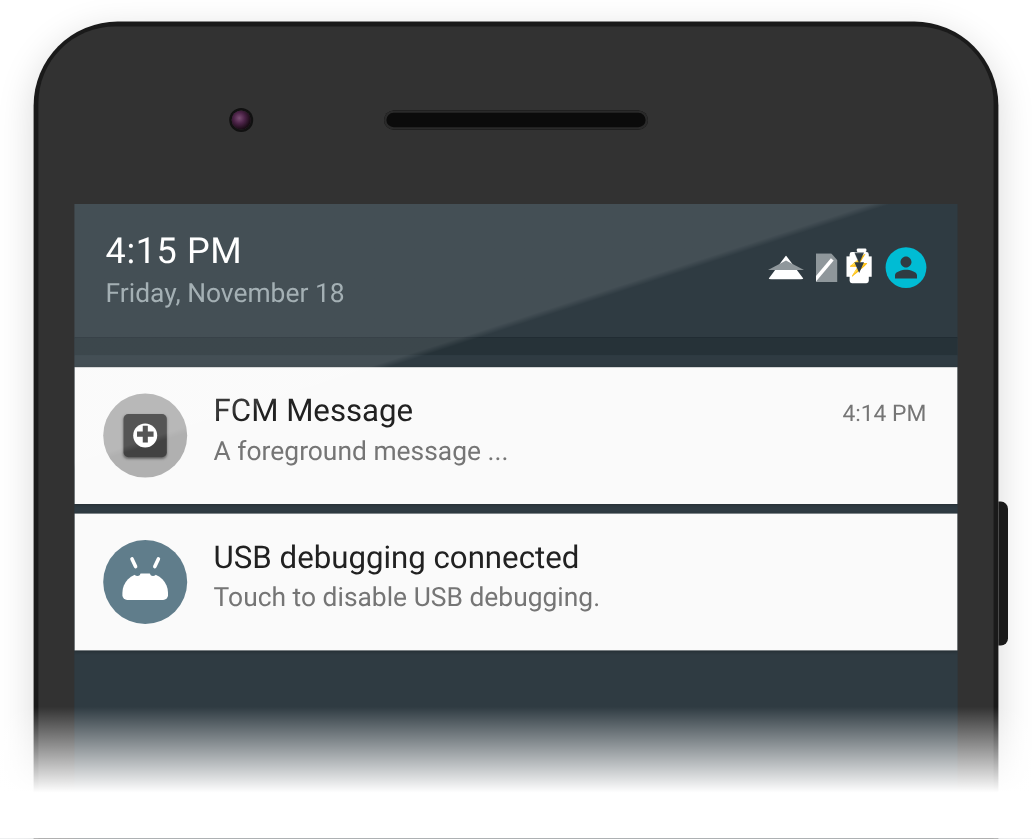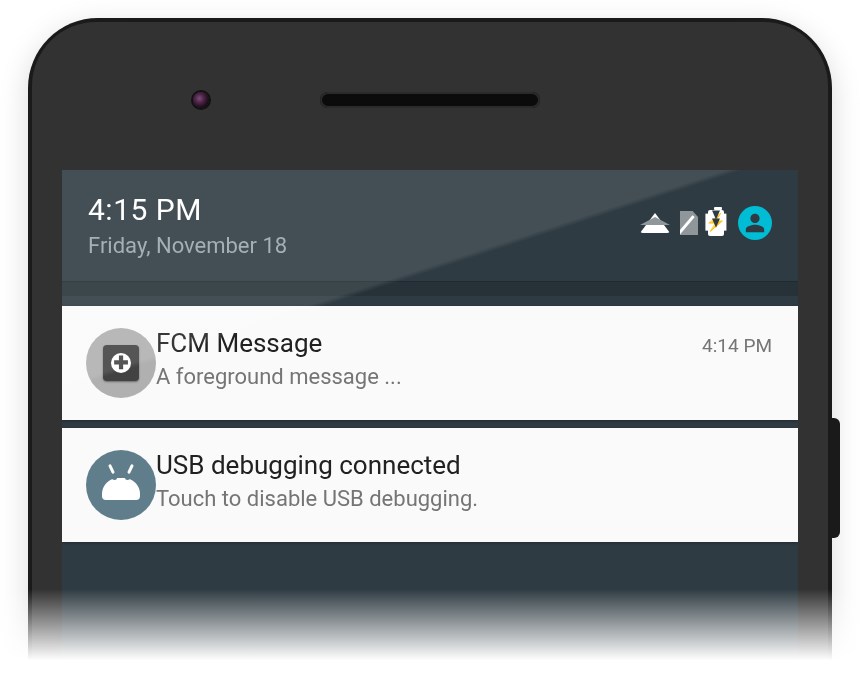--- a/index.html
+++ b/index.html
@@ -177,20 +177,21 @@
     .notif-area{
       padding:10px 0 0 0;
       background:#2f3b42;
     }
     .notif{
       background:#fafafa;
       margin:0 0 8px 0;
       padding:22px 26px 22px 24px;
       display:flex;
       align-items:flex-start;
+      gap:22px;
       box-shadow:0 1px 3px rgba(0,0,0,0.3);
     }
     .notif-icon{
       width:70px;height:70px;border-radius:50%;
       display:flex;align-items:center;justify-content:center;
       flex-shrink:0;
     }
     .notif-icon.grey{ background:#b0b0b0; }
     .notif-icon.teal{ background:#607d8b; }
     .app-square{

